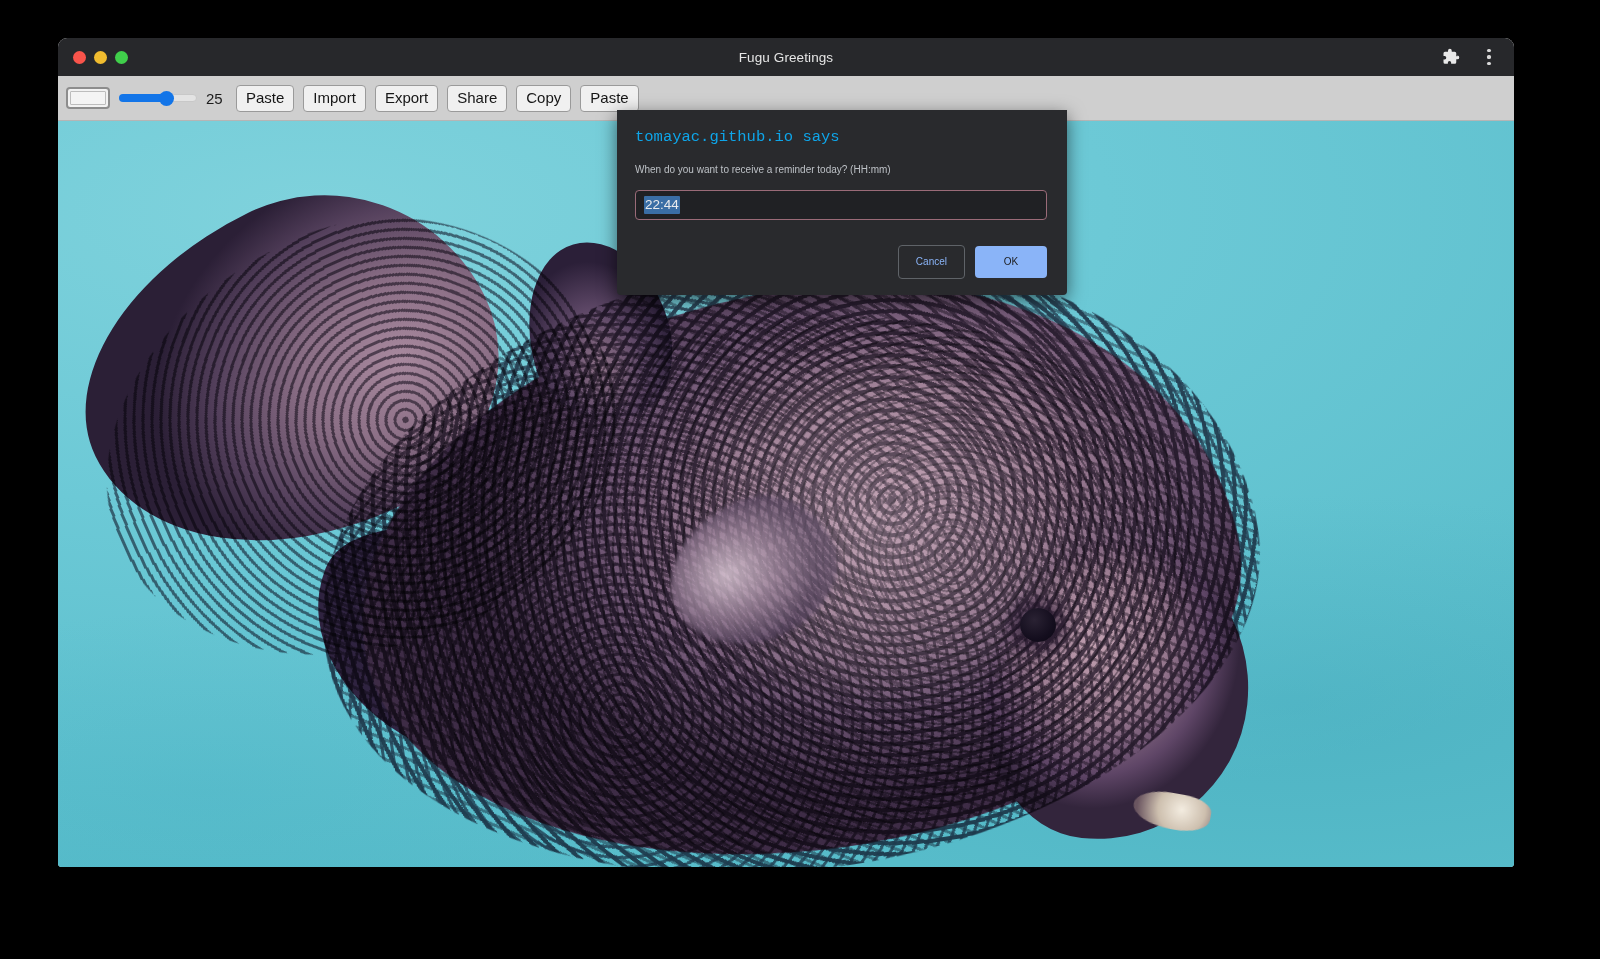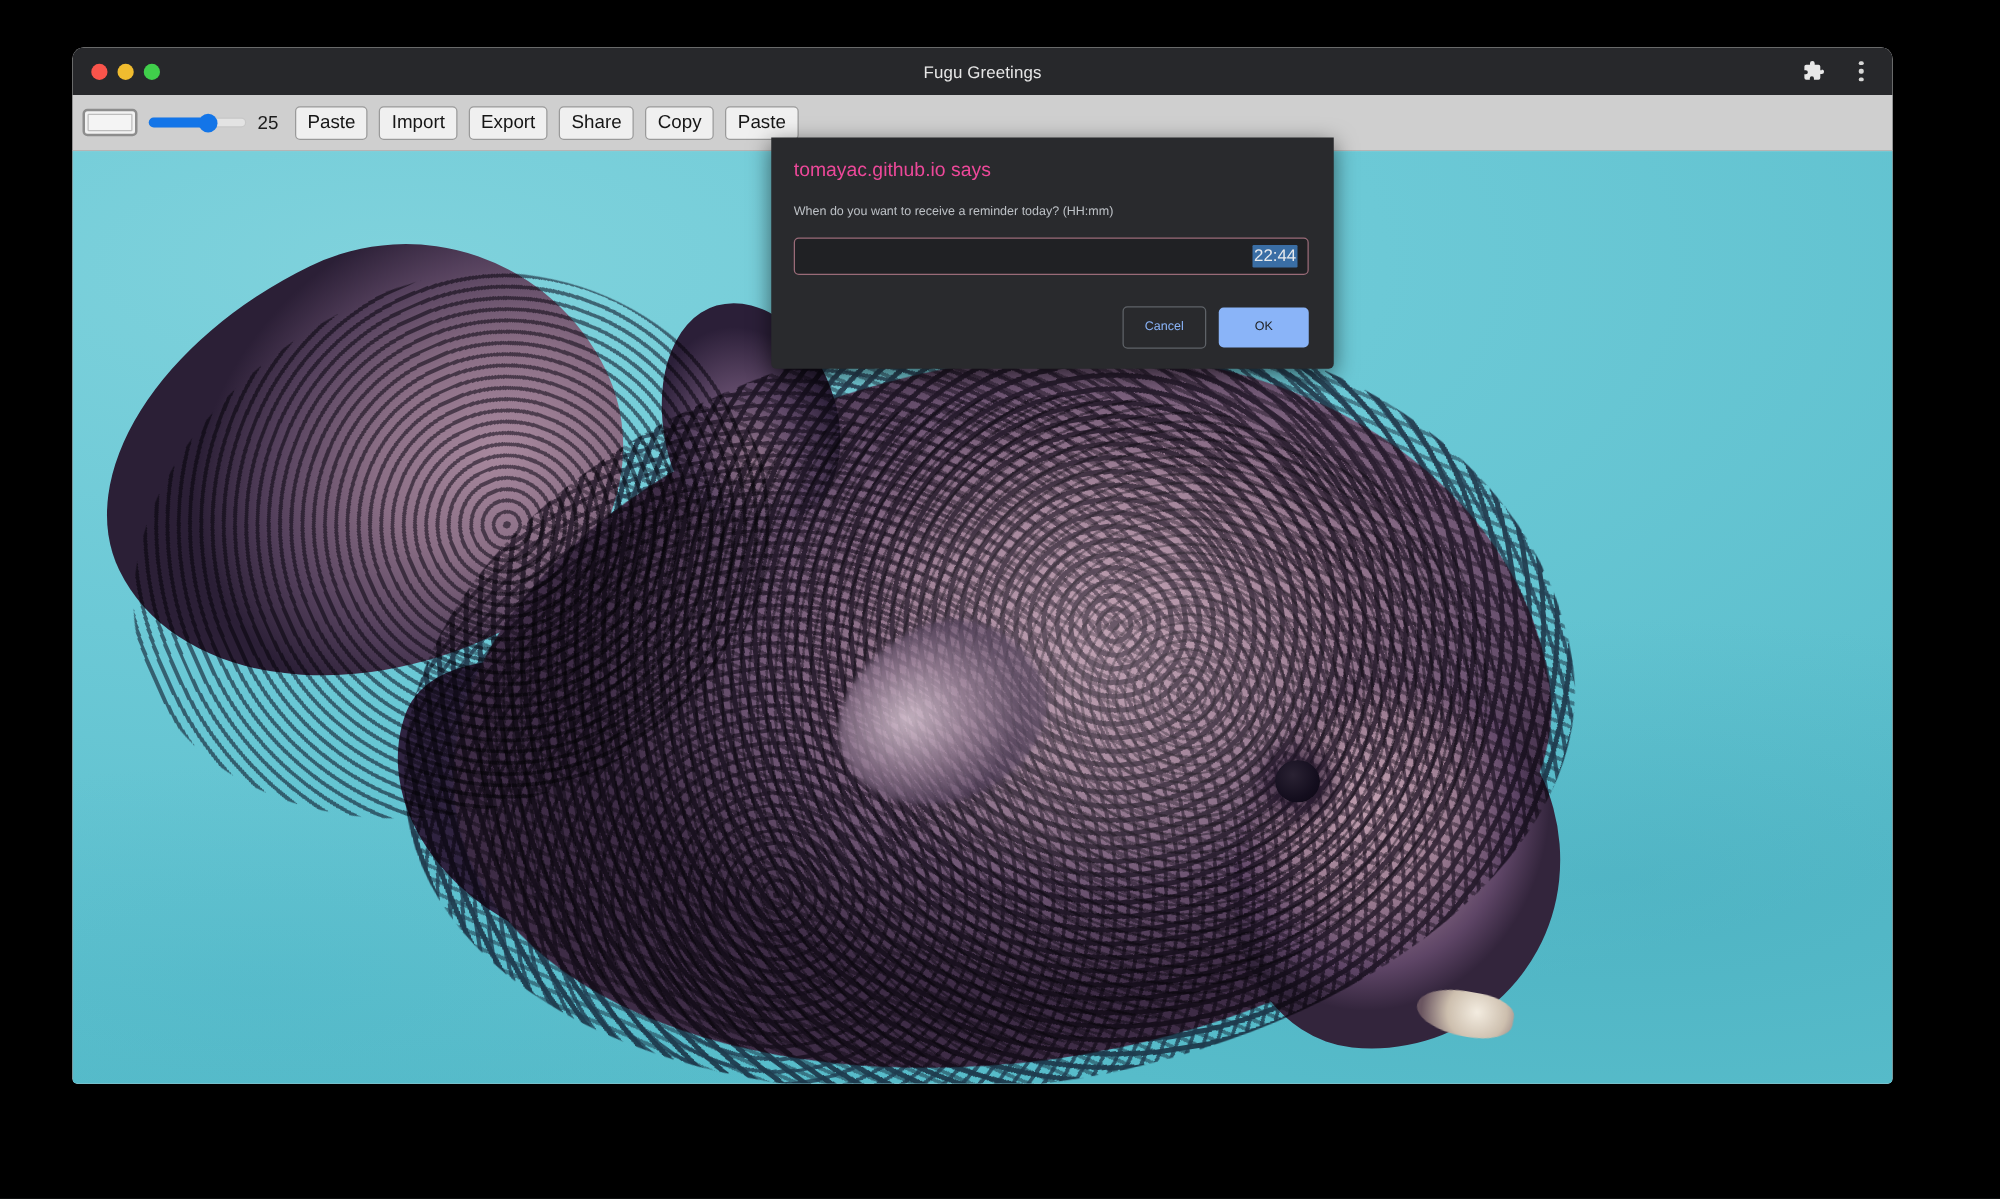--- a/index.html
+++ b/index.html
@@ -330,45 +330,45 @@
     position: absolute;
     left: 559px; top: 72px;
     width: 450px;
     background: #292a2d;
     border-radius: 0 0 4px 4px;
     box-shadow: 0 5px 18px rgba(0,0,0,.55);
     padding: 16px 20px 16px 18px;
     z-index: 40;
   }
   .dlg-title {
-    color: #ec4899;
+    color: #0ea5e9;
     font-size: 15.5px;
     line-height: 22px;
     margin-bottom: 12px;
+    font-family: Liberation Mono, monospace;
   }
   .dlg-message {
     color: #bdc1c6;
     font-size: 10px;
     line-height: 20px;
     margin-bottom: 10px;
   }
   .dlg-input {
     width: 100%;
     height: 30px;
     background: #202124;
     border: 1px solid #9a6b78;
     border-radius: 4px;
     color: #e8eaed;
     font-size: 13.5px;
     font-family: "Liberation Sans", sans-serif;
     padding: 0 8px;
     outline: none;
     display: flex;
     align-items: center;
-    justify-content: flex-end;
   }
   .dlg-input .sel {
     background: #3a6ea5;
     color: #e8eaed;
     padding: 1px 1px 2px 1px;
     border-radius: 1px;
   }
   .dlg-actions {
     display: flex;
     justify-content: flex-end;

